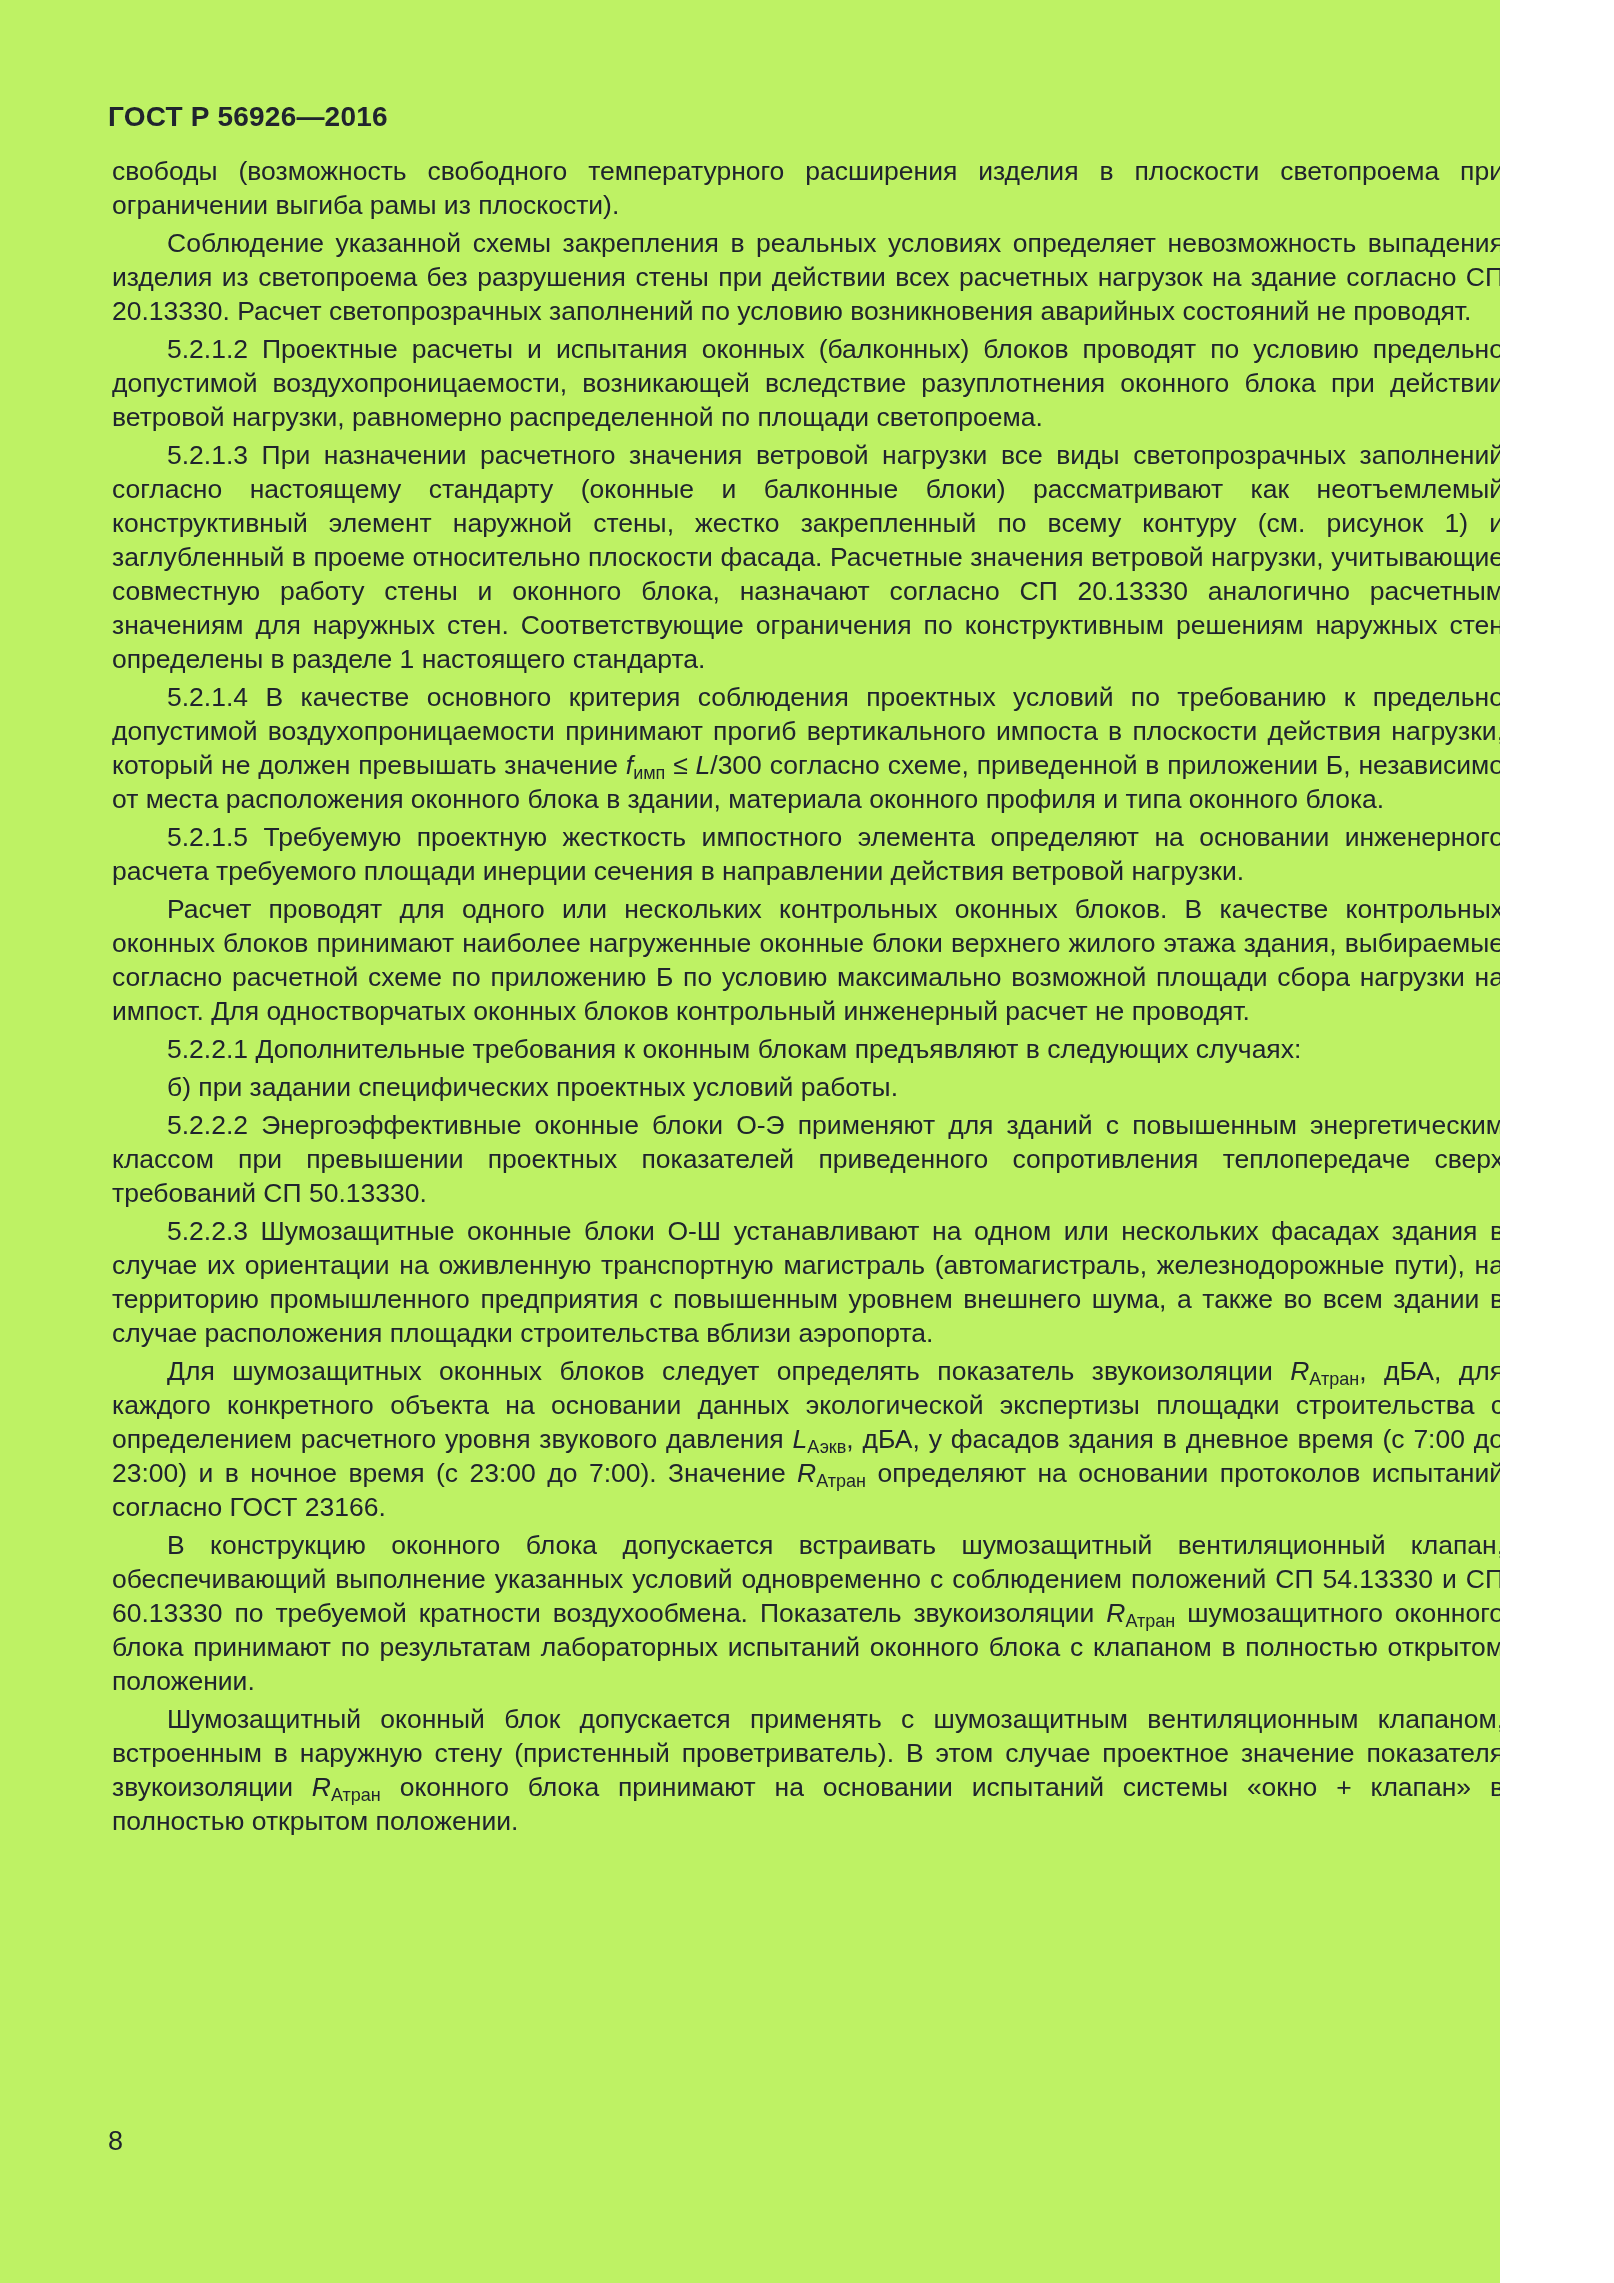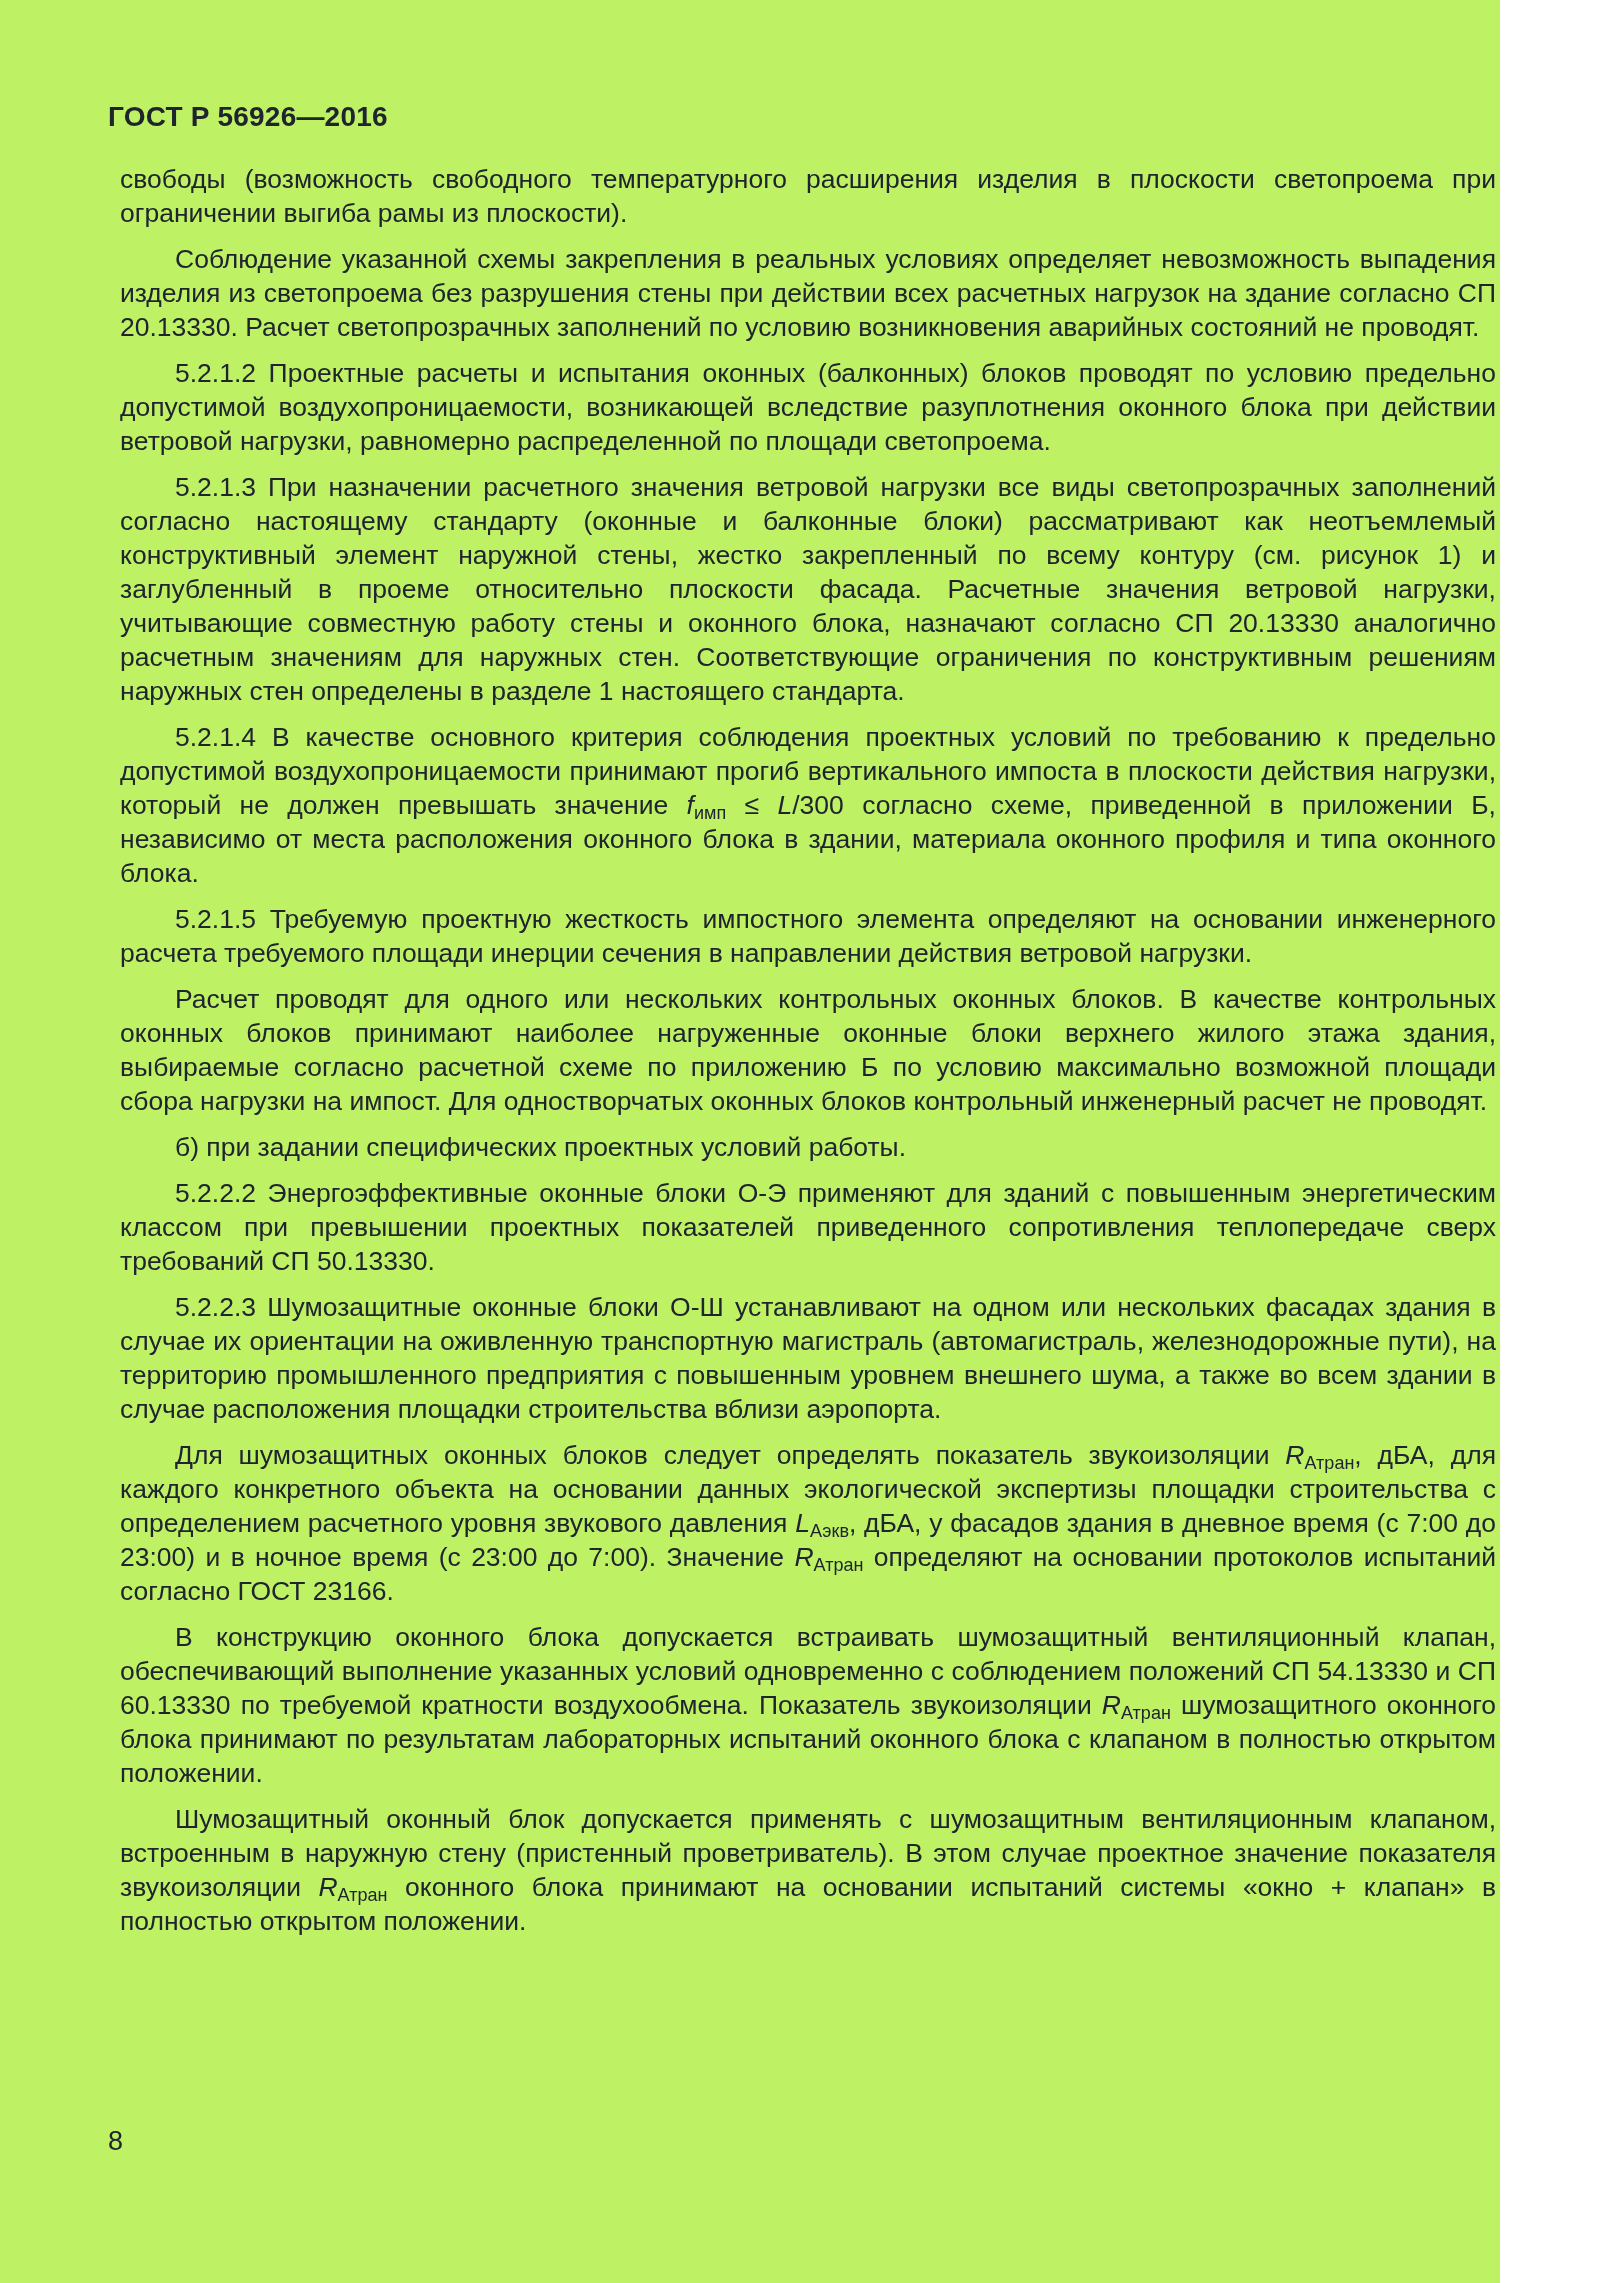--- a/index.html
+++ b/index.html
@@ -27,21 +27,21 @@
   .doc-body {
     position: absolute;
     top: 150px;
     left: 108px;
     width: 1400px;
     font-size: 26.5px;
     line-height: 34px;
     text-align: justify;
   }
   .para {
-    margin: 12px;
+    margin: 4px;
     padding: 0;
   }
   .para.indent { text-indent: 55px; }
   .para.noindent { text-indent: 0; }
   .para.heading { text-indent: 55px; font-weight: bold; }
   .para i { font-style: italic; }
   .para sub {
     font-size: 68%;
     line-height: 0;
     vertical-align: -0.25em;
@@ -60,20 +60,21 @@
   <div class="doc-header">ГОСТ Р 56926—2016</div>
 
   <div class="doc-body">
       <p class="para noindent">свободы (возможность свободного температурного расширения изделия в плоскости светопроема при ограничении выгиба рамы из плоскости).</p>
       <p class="para indent">Соблюдение указанной схемы закрепления в реальных условиях определяет невозможность выпадения изделия из светопроема без разрушения стены при действии всех расчетных нагрузок на здание согласно СП 20.13330. Расчет светопрозрачных заполнений по условию возникновения аварийных состояний не проводят.</p>
       <p class="para indent">5.2.1.2 Проектные расчеты и испытания оконных (балконных) блоков проводят по условию предельно допустимой воздухопроницаемости, возникающей вследствие разуплотнения оконного блока при действии ветровой нагрузки, равномерно распределенной по площади светопроема.</p>
       <p class="para indent">5.2.1.3 При назначении расчетного значения ветровой нагрузки все виды светопрозрачных заполнений согласно настоящему стандарту (оконные и балконные блоки) рассматривают как неотъемлемый конструктивный элемент наружной стены, жестко закрепленный по всему контуру (см. рисунок 1) и заглубленный в проеме относительно плоскости фасада. Расчетные значения ветровой нагрузки, учитывающие совместную работу стены и оконного блока, назначают согласно СП 20.13330 аналогично расчетным значениям для наружных стен. Соответствующие ограничения по конструктивным решениям наружных стен определены в разделе 1 настоящего стандарта.</p>
       <p class="para indent">5.2.1.4 В качестве основного критерия соблюдения проектных условий по требованию к предельно допустимой воздухопроницаемости принимают прогиб вертикального импоста в плоскости действия нагрузки, который не должен превышать значение <i>f</i><sub>имп</sub> ≤ <i>L</i>/300 согласно схеме, приведенной в приложении Б, независимо от места расположения оконного блока в здании, материала оконного профиля и типа оконного блока.</p>
       <p class="para indent">5.2.1.5 Требуемую проектную жесткость импостного элемента определяют на основании инженерного расчета требуемого площади инерции сечения в направлении действия ветровой нагрузки.</p>
       <p class="para indent">Расчет проводят для одного или нескольких контрольных оконных блоков. В качестве контрольных оконных блоков принимают наиболее нагруженные оконные блоки верхнего жилого этажа здания, выбираемые согласно расчетной схеме по приложению Б по условию максимально возможной площади сбора нагрузки на импост. Для одностворчатых оконных блоков контрольный инженерный расчет не проводят.</p>
+      <p class="para indent">5.2.2.1 Дополнительные требования к оконным блокам предъявляют в следующих случаях:</p>
       <p class="para indent">б) при задании специфических проектных условий работы.</p>
       <p class="para indent">5.2.2.2 Энергоэффективные оконные блоки О-Э применяют для зданий с повышенным энергетическим классом при превышении проектных показателей приведенного сопротивления теплопередаче сверх требований СП 50.13330.</p>
       <p class="para indent">5.2.2.3 Шумозащитные оконные блоки О-Ш устанавливают на одном или нескольких фасадах здания в случае их ориентации на оживленную транспортную магистраль (автомагистраль, железнодорожные пути), на территорию промышленного предприятия с повышенным уровнем внешнего шума, а также во всем здании в случае расположения площадки строительства вблизи аэропорта.</p>
       <p class="para indent">Для шумозащитных оконных блоков следует определять показатель звукоизоляции <i>R</i><sub>Атран</sub>, дБА, для каждого конкретного объекта на основании данных экологической экспертизы площадки строительства с определением расчетного уровня звукового давления <i>L</i><sub>Аэкв</sub>, дБА, у фасадов здания в дневное время (с 7:00 до 23:00) и в ночное время (с 23:00 до 7:00). Значение <i>R</i><sub>Атран</sub> определяют на основании протоколов испытаний согласно ГОСТ 23166.</p>
       <p class="para indent">В конструкцию оконного блока допускается встраивать шумозащитный вентиляционный клапан, обеспечивающий выполнение указанных условий одновременно с соблюдением положений СП 54.13330 и СП 60.13330 по требуемой кратности воздухообмена. Показатель звукоизоляции <i>R</i><sub>Атран</sub> шумозащитного оконного блока принимают по результатам лабораторных испытаний оконного блока с клапаном в полностью открытом положении.</p>
       <p class="para indent">Шумозащитный оконный блок допускается применять с шумозащитным вентиляционным клапаном, встроенным в наружную стену (пристенный проветриватель). В этом случае проектное значение показателя звукоизоляции <i>R</i><sub>Атран</sub> оконного блока принимают на основании испытаний системы «окно + клапан» в полностью открытом положении.</p>
     </div>
 
   <div class="page-number">8</div>
 </div>

